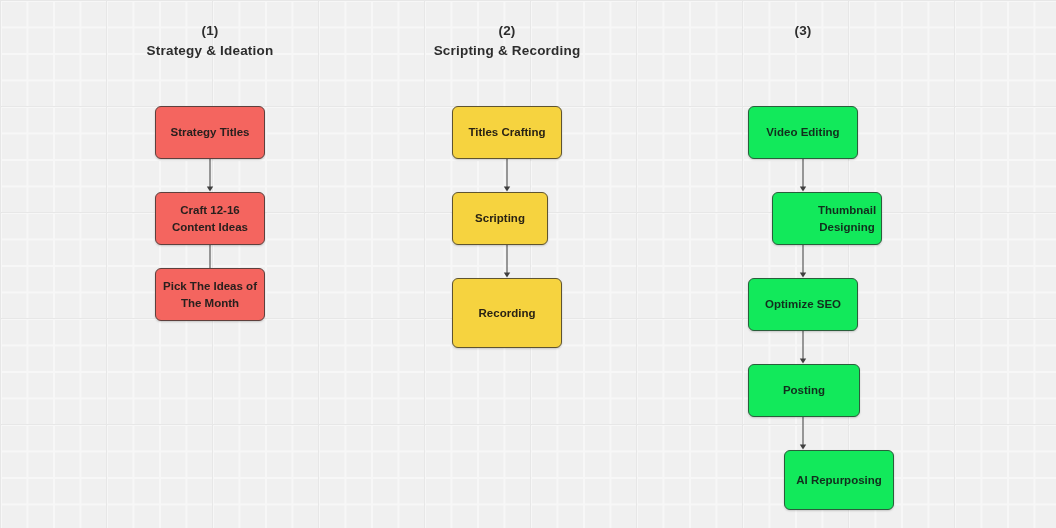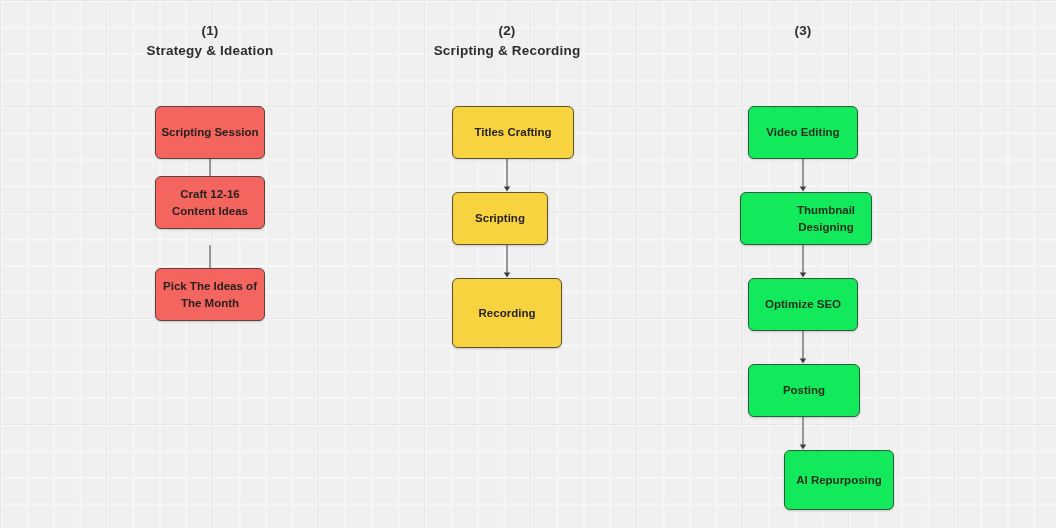--- a/index.html
+++ b/index.html
@@ -67,35 +67,35 @@
       <g>
         <line x1="803" y1="417" x2="803" y2="446" stroke="#6f6f6f" stroke-width="1.4"></line>
         <polygon points="799.8,444.5 806.2,444.5 803,449.5" fill="#3f3f3f"></polygon>
       </g>
     </svg>
   <div id="columns-root">
       <div class="col-header" style="left: 210px; top: 21px; color: rgb(45, 45, 45);">
         <div>(1)</div>
         <div>Strategy &amp; Ideation</div>
       </div>
-      <div class="node" style="left: 155px; top: 106px; width: 110px; height: 53px; background: rgb(244, 101, 95); border-color: rgb(94, 64, 61); color: rgb(41, 32, 30);">Scripting Session</div>
-      <div class="node" style="left: 155px; top: 176px; width: 110px; height: 53px; background: rgb(244, 101, 95); border-color: rgb(94, 64, 61); color: rgb(41, 32, 30);">Craft 12-16
+      <div class="node" style="left: 155px; top: 106px; width: 110px; height: 53px; background: rgb(244, 101, 95); border-color: rgb(94, 64, 61); color: rgb(41, 32, 30);">Strategy Titles</div>
+      <div class="node" style="left: 155px; top: 192px; width: 110px; height: 53px; background: rgb(244, 101, 95); border-color: rgb(94, 64, 61); color: rgb(41, 32, 30);">Craft 12-16
 Content Ideas</div>
       <div class="node" style="left: 155px; top: 268px; width: 110px; height: 53px; background: rgb(244, 101, 95); border-color: rgb(94, 64, 61); color: rgb(41, 32, 30);">Pick The Ideas of
 The Month</div>
       <div class="col-header" style="left: 507px; top: 21px; color: rgb(45, 45, 45);">
         <div>(2)</div>
         <div>Scripting &amp; Recording</div>
       </div>
-      <div class="node" style="left: 452px; top: 106px; width: 122px; height: 53px; background: rgb(246, 211, 63); border-color: rgb(95, 84, 48); color: rgb(41, 34, 20);">Titles Crafting</div>
+      <div class="node" style="left: 452px; top: 106px; width: 110px; height: 53px; background: rgb(246, 211, 63); border-color: rgb(95, 84, 48); color: rgb(41, 34, 20);">Titles Crafting</div>
       <div class="node" style="left: 452px; top: 192px; width: 96px; height: 53px; background: rgb(246, 211, 63); border-color: rgb(95, 84, 48); color: rgb(41, 34, 20);">Scripting</div>
       <div class="node" style="left: 452px; top: 278px; width: 110px; height: 70px; background: rgb(246, 211, 63); border-color: rgb(95, 84, 48); color: rgb(41, 34, 20);">Recording</div>
       <div class="col-header" style="left: 803px; top: 21px; color: rgb(45, 45, 45);">
         <div>(3)</div>
       </div>
       <div class="node" style="left: 748px; top: 106px; width: 110px; height: 53px; background: rgb(18, 233, 91); border-color: rgb(42, 94, 59); color: rgb(18, 46, 29); text-align: center;">Video Editing</div>
-      <div class="node" style="left: 740px; top: 192px; width: 132px; height: 53px; background: rgb(18, 233, 91); border-color: rgb(42, 94, 59); color: rgb(18, 46, 29); padding-left: 45px;">Thumbnail
+      <div class="node" style="left: 772px; top: 192px; width: 110px; height: 53px; background: rgb(18, 233, 91); border-color: rgb(42, 94, 59); color: rgb(18, 46, 29); padding-left: 45px;">Thumbnail
 Designing</div>
       <div class="node" style="left: 748px; top: 278px; width: 110px; height: 53px; background: rgb(18, 233, 91); border-color: rgb(42, 94, 59); color: rgb(18, 46, 29); text-align: right;">Optimize SEO</div>
       <div class="node" style="left: 748px; top: 364px; width: 112px; height: 53px; background: rgb(18, 233, 91); border-color: rgb(42, 94, 59); color: rgb(18, 46, 29);">Posting</div>
       <div class="node" style="left: 784px; top: 450px; width: 110px; height: 60px; background: rgb(18, 233, 91); border-color: rgb(42, 94, 59); color: rgb(18, 46, 29);">AI Repurposing</div>
     </div>
 </div>
 
 </body></html>

